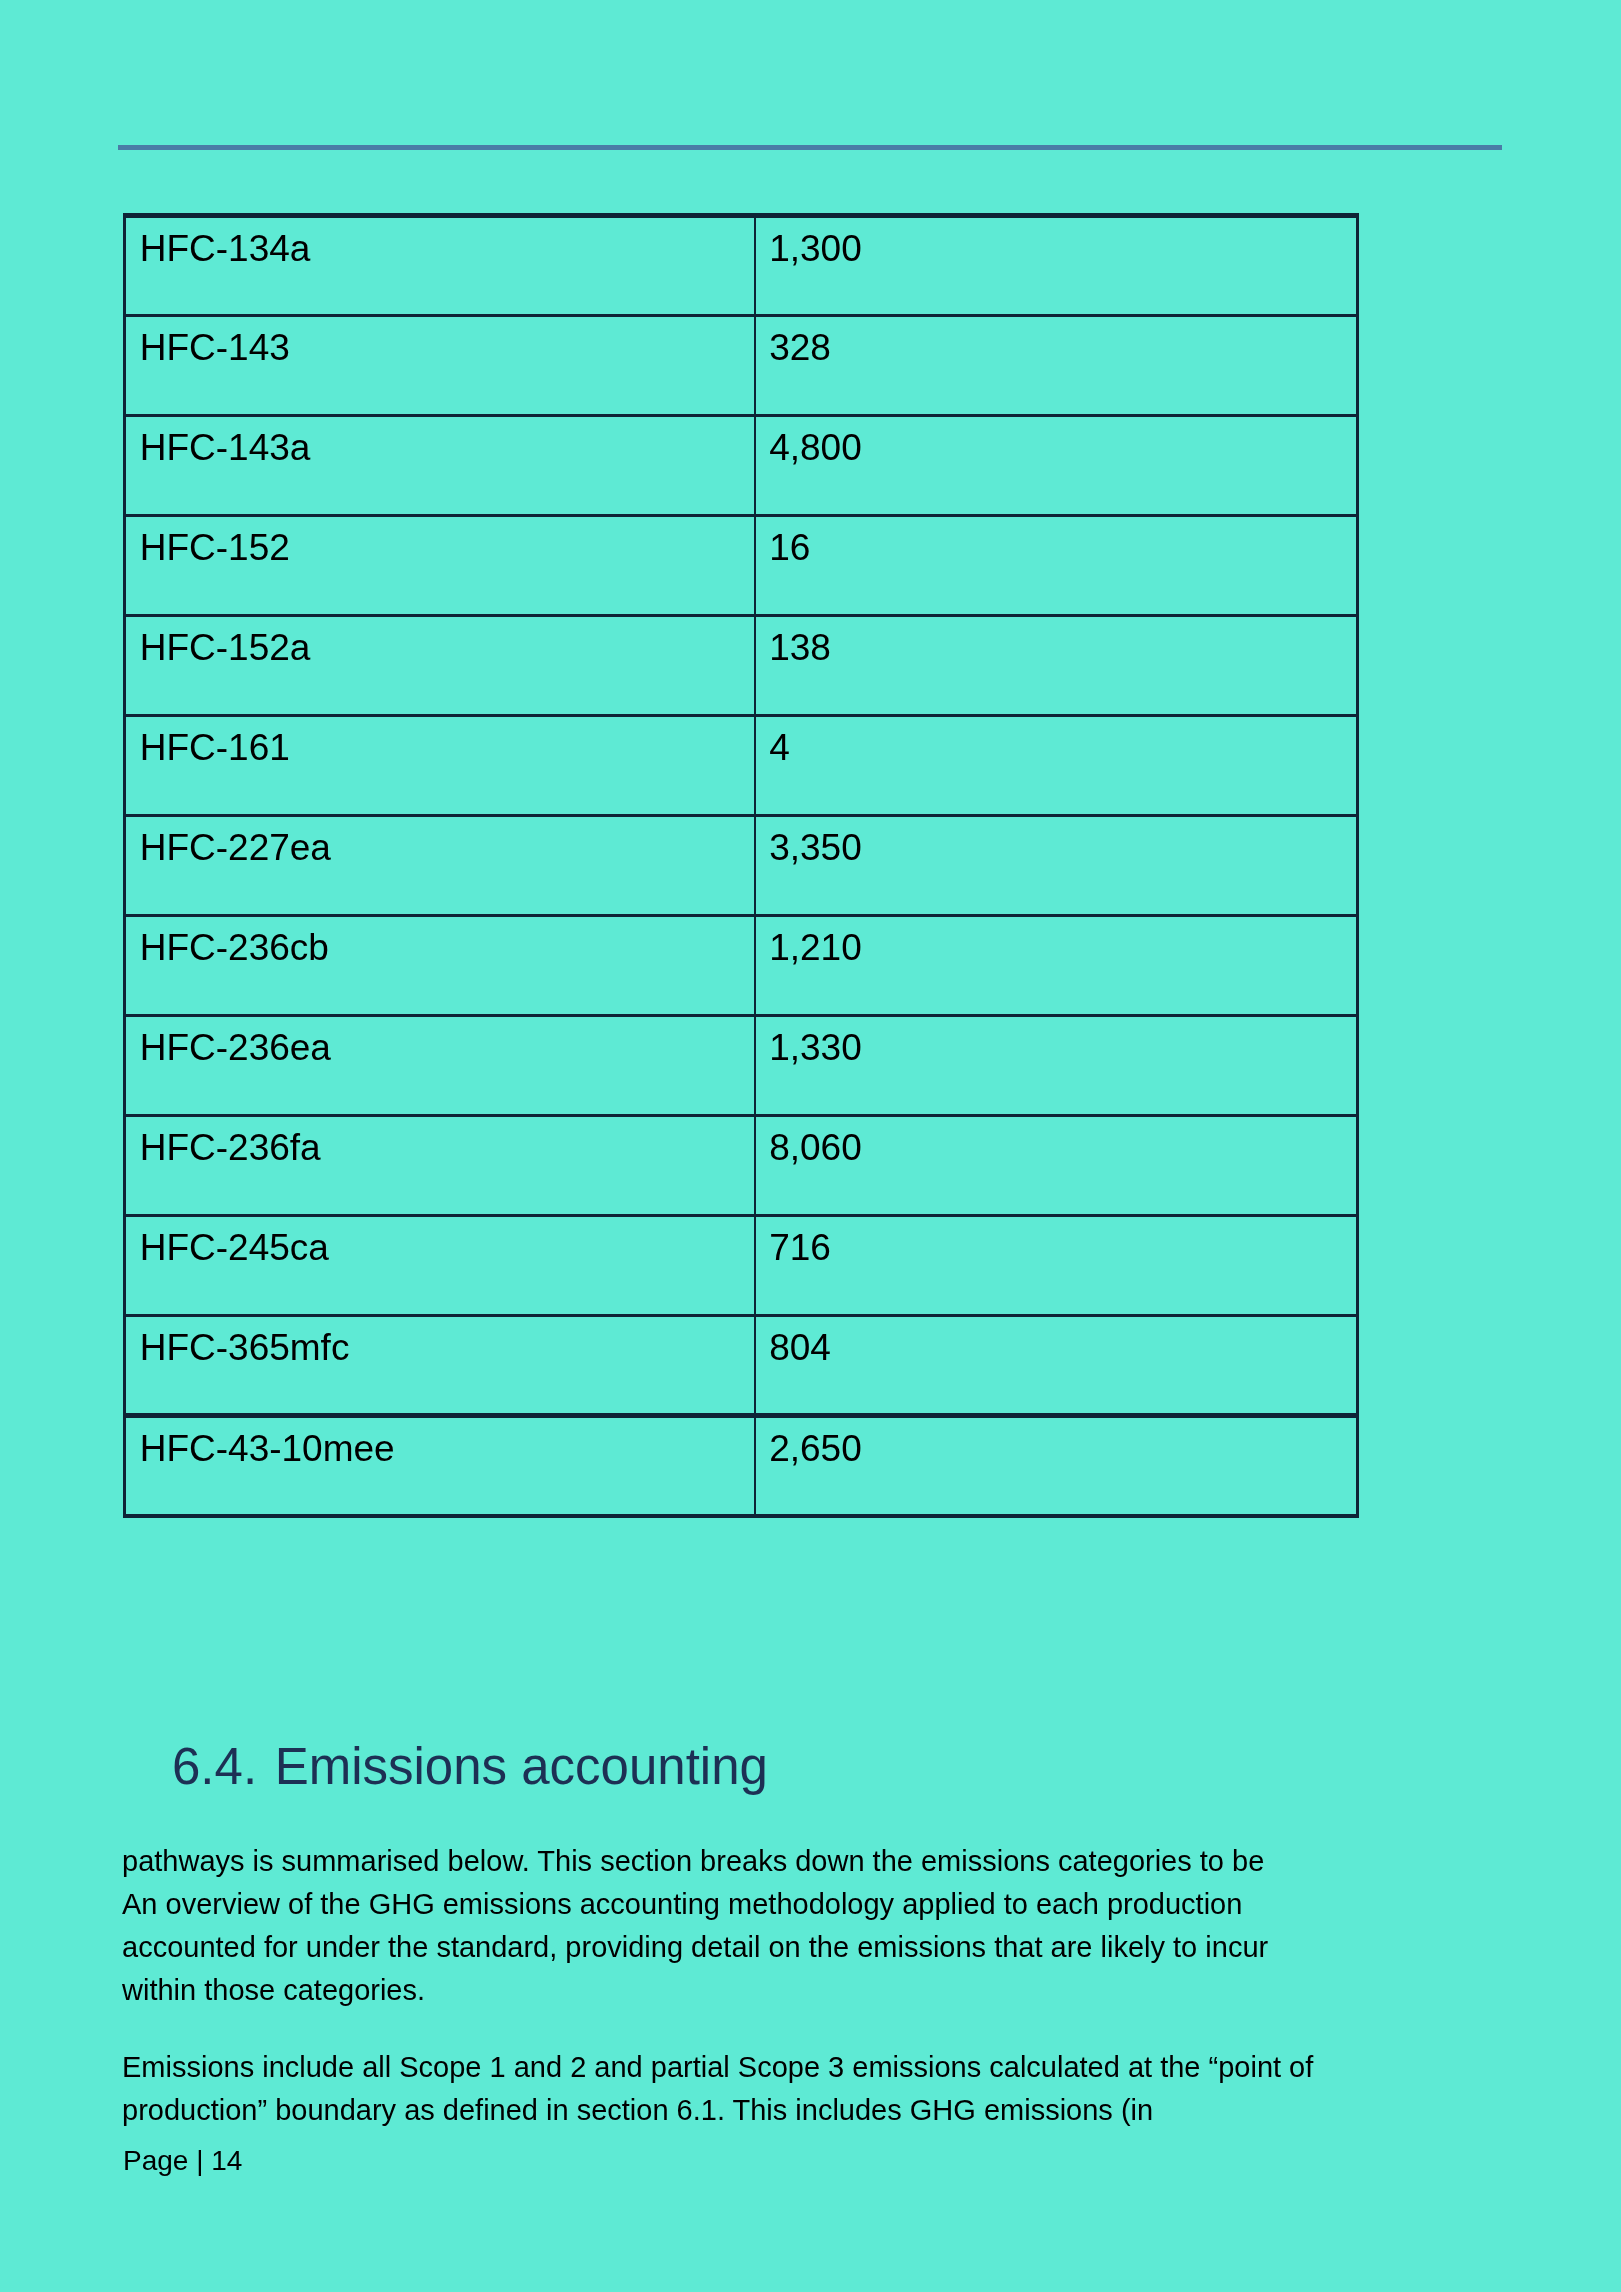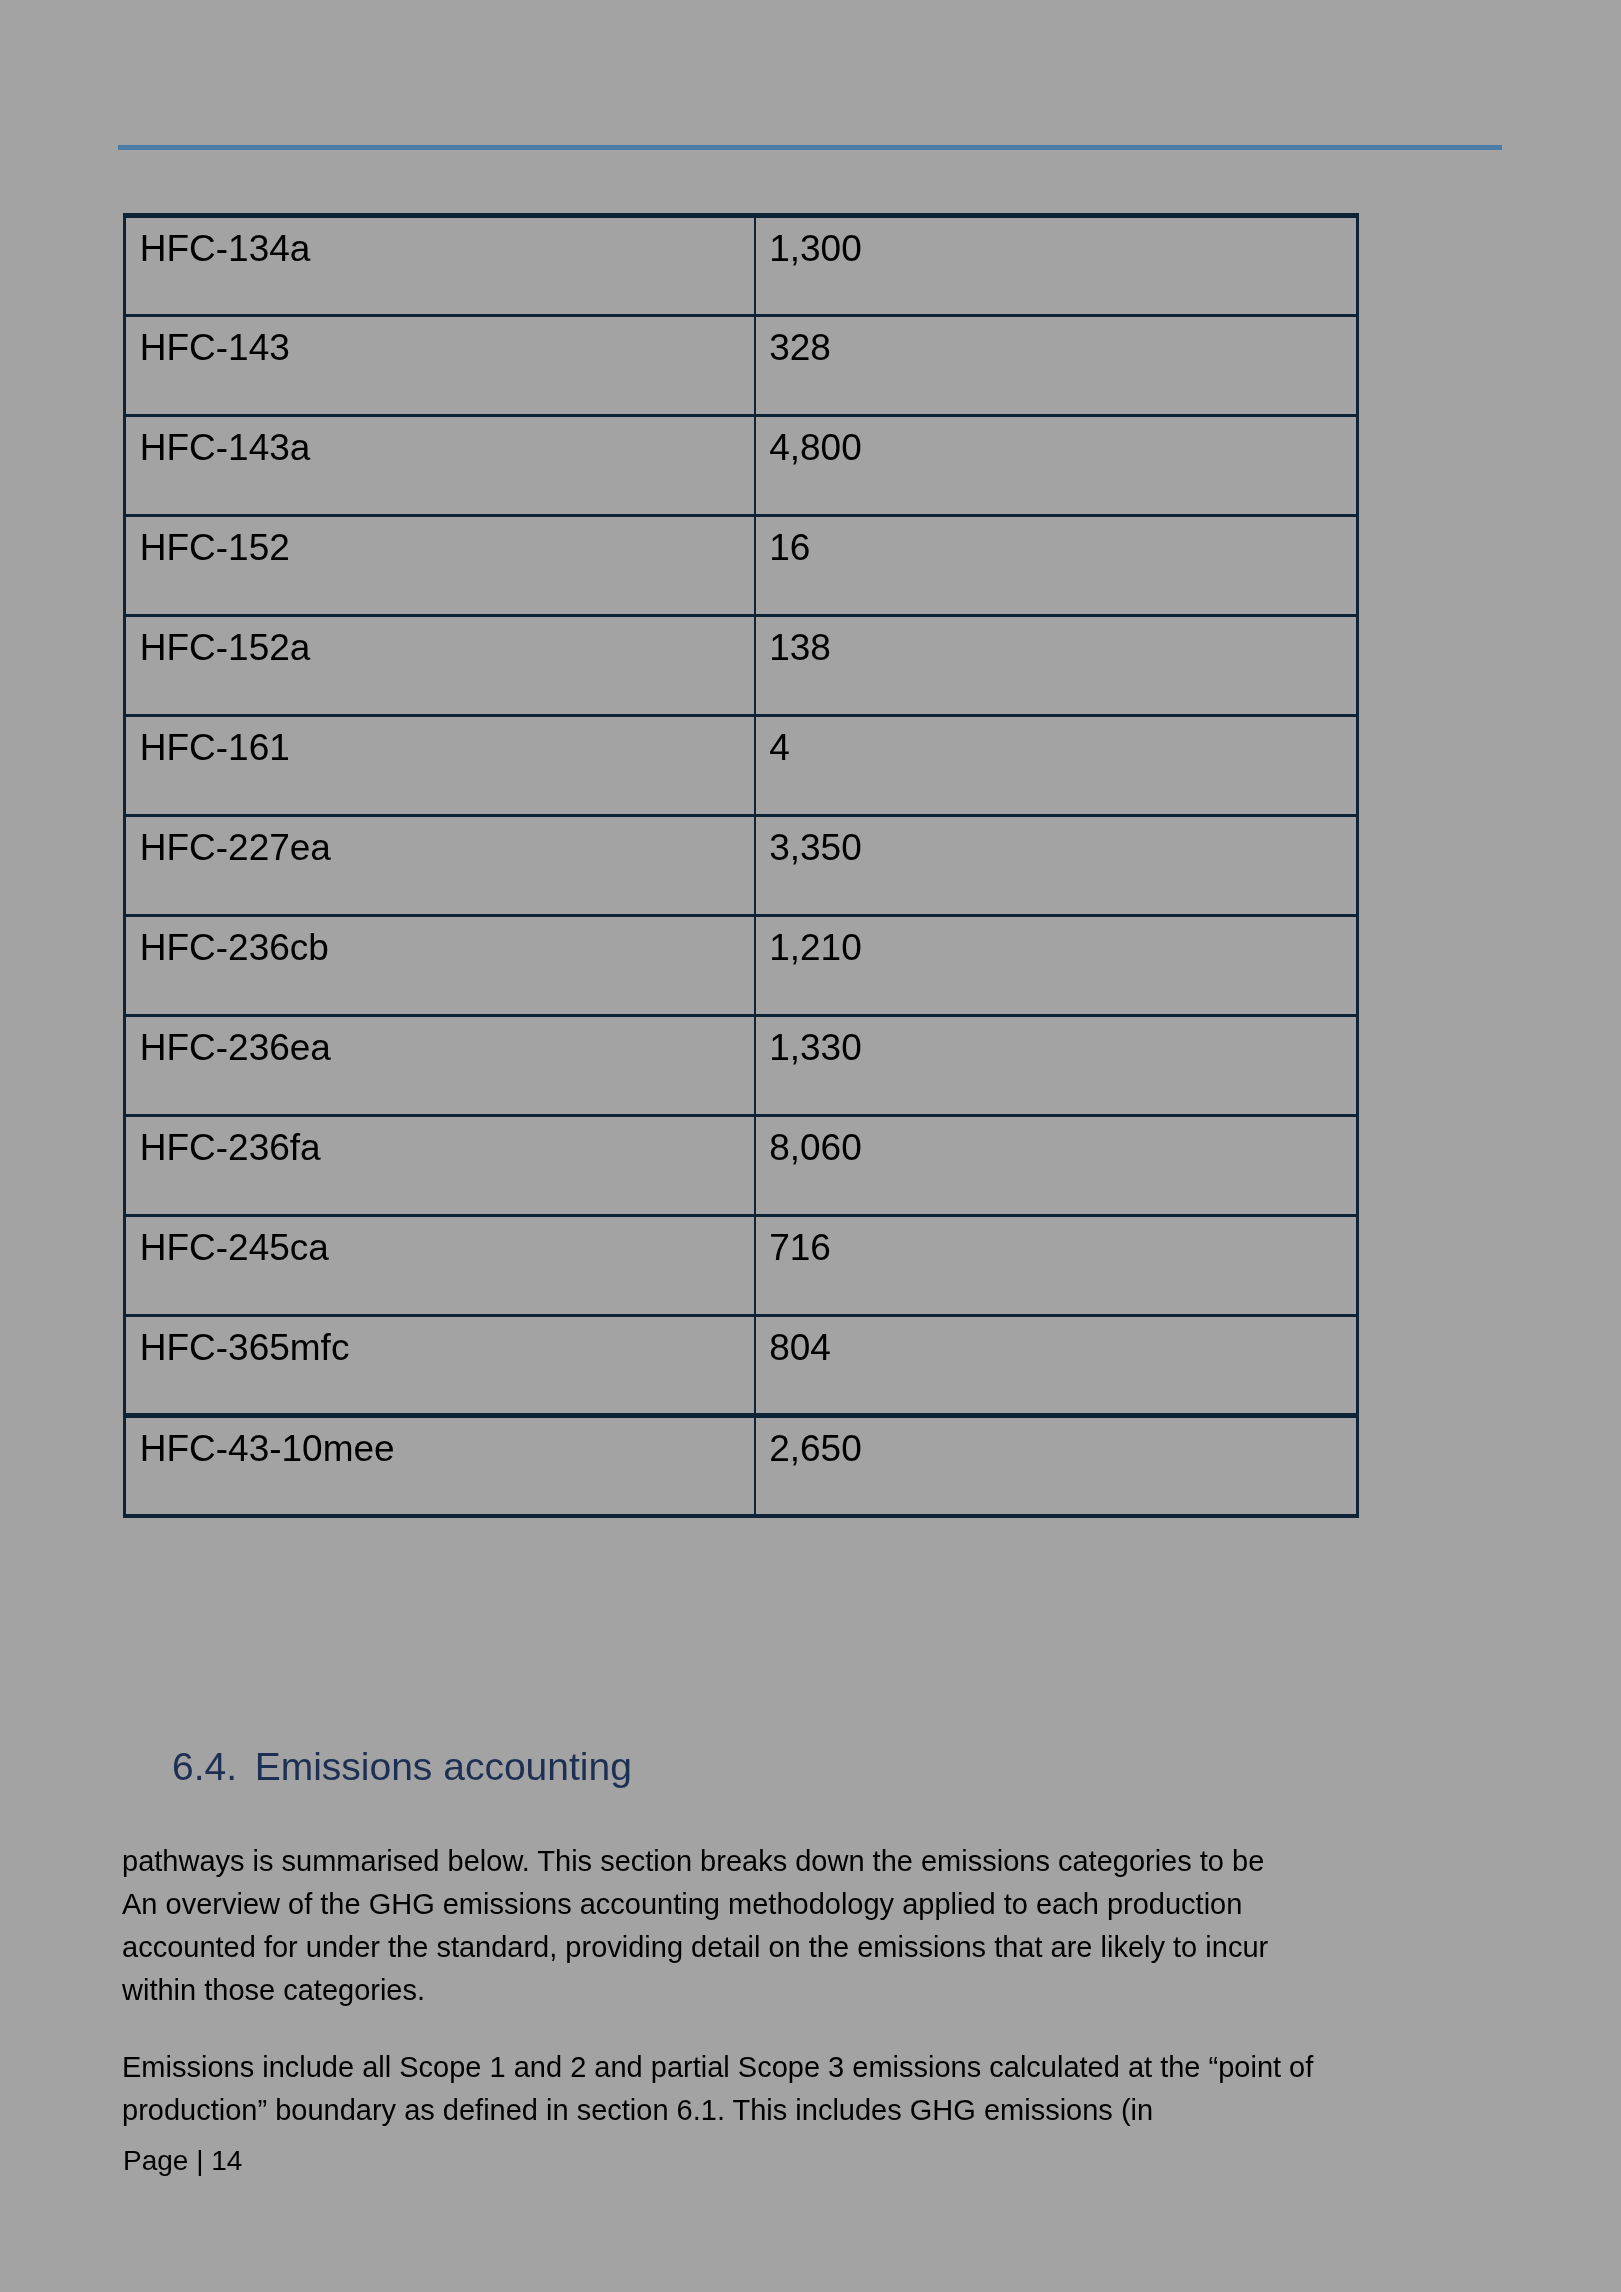--- a/index.html
+++ b/index.html
@@ -7,21 +7,21 @@
     --rule-color: #4a7ca6;
     --heading-color: #1d3054;
     --text-color: #000000;
   }
   * { margin: 0; padding: 0; box-sizing: border-box; }
   html, body { background: #e8e8e8; }
   .page {
     position: relative;
     width: 1621px;
     height: 2293px;
-    background: #a3a3a3;
+    background: #5eead4;
     margin: 0 auto;
     overflow: hidden;
     font-family: "Liberation Sans", sans-serif;
     color: var(--text-color);
   }
   .top-rule {
     position: absolute;
     left: 118px;
     top: 145px;
     width: 1384px;
@@ -54,21 +54,21 @@
     overflow: hidden;
     white-space: nowrap;
   }
   table.gwp-table tr:last-child td { border-top-width: 5.9px; }
   .section-heading {
     position: absolute;
     left: 172px;
     top: 1736px;
     display: flex;
     gap: 17.6px;
-    font-size: 39px;
+    font-size: 51px;
     line-height: 61px;
     color: var(--heading-color);
     white-space: nowrap;
   }
   .para {
     position: absolute;
     left: 122px;
     font-size: 29px;
     line-height: 43px;
     color: var(--text-color);

